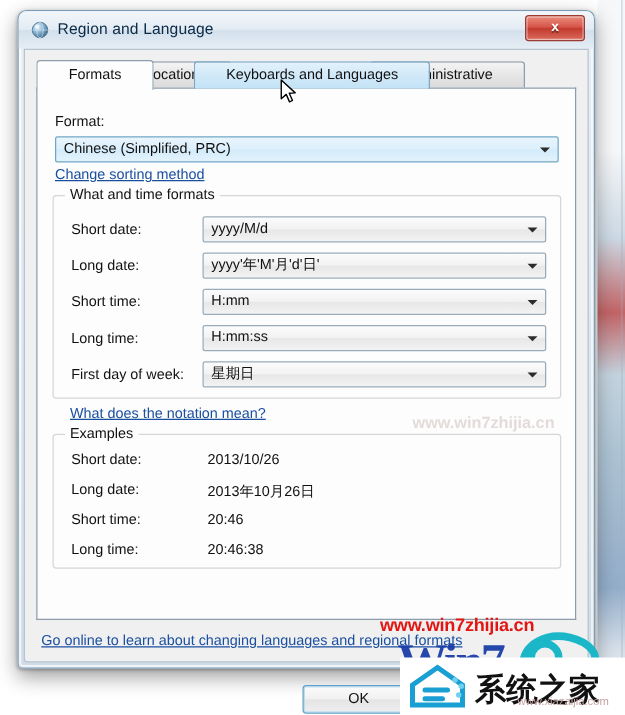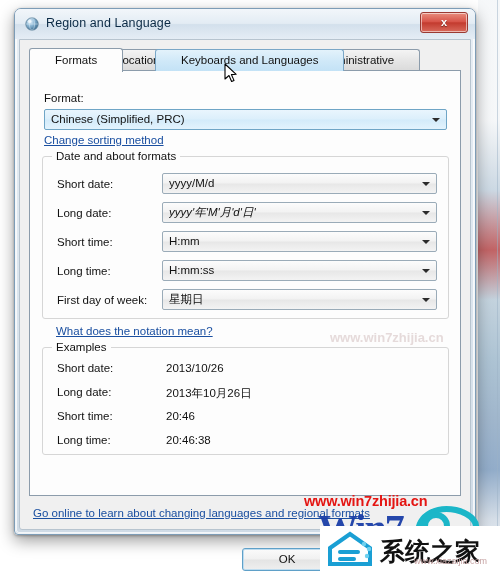--- a/index.html
+++ b/index.html
@@ -415,30 +415,30 @@
     <div id="tabpage">
 
       <div class="label-line" style="left:14px; top:22px;">Format:</div>
       <div class="combo focused" style="left:14px; top:39px; width:403px;">
         <span class="val">Chinese (Simplified, PRC)</span>
         <span class="arrow"></span>
       </div>
       <div class="link" style="left:14px; top:64px;">Change sorting method</div>
 
       <div class="groupbox" style="left:12px; top:86px; width:407px; height:163px;">
-        <span class="gb-title">Date and about formats</span>
+        <span class="gb-title">What and time formats</span>
 
         <div class="label-line" style="left:14px; top:21px;">Short date:</div>
         <div class="combo" style="left:119px; top:16px; width:275px;">
           <span class="val">yyyy/M/d</span>
           <span class="arrow"></span>
         </div>
 
         <div class="label-line" style="left:14px; top:50px;">Long date:</div>
-        <div class="combo" style="left:119px; top:45px; width:275px;font-style:italic;">
+        <div class="combo" style="left:119px; top:45px; width:275px;">
           <span class="val">yyyy'年'M'月'd'日'</span>
           <span class="arrow"></span>
         </div>
 
         <div class="label-line" style="left:14px; top:79px;">Short time:</div>
         <div class="combo" style="left:119px; top:74px; width:275px;">
           <span class="val">H:mm</span>
           <span class="arrow"></span>
         </div>
 

